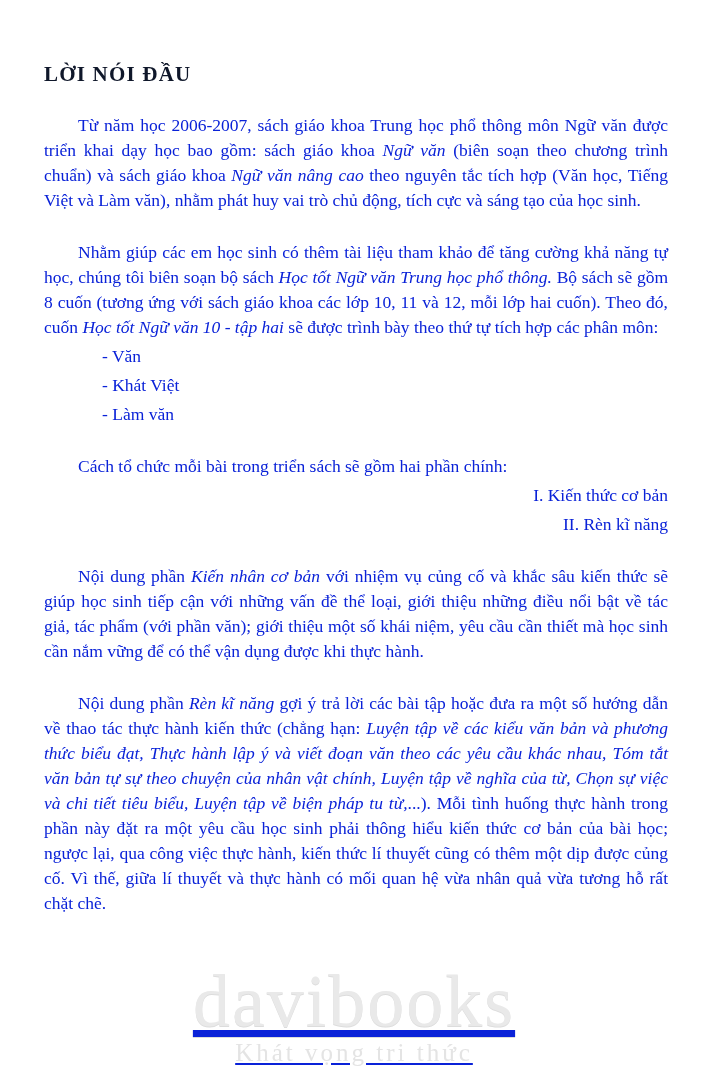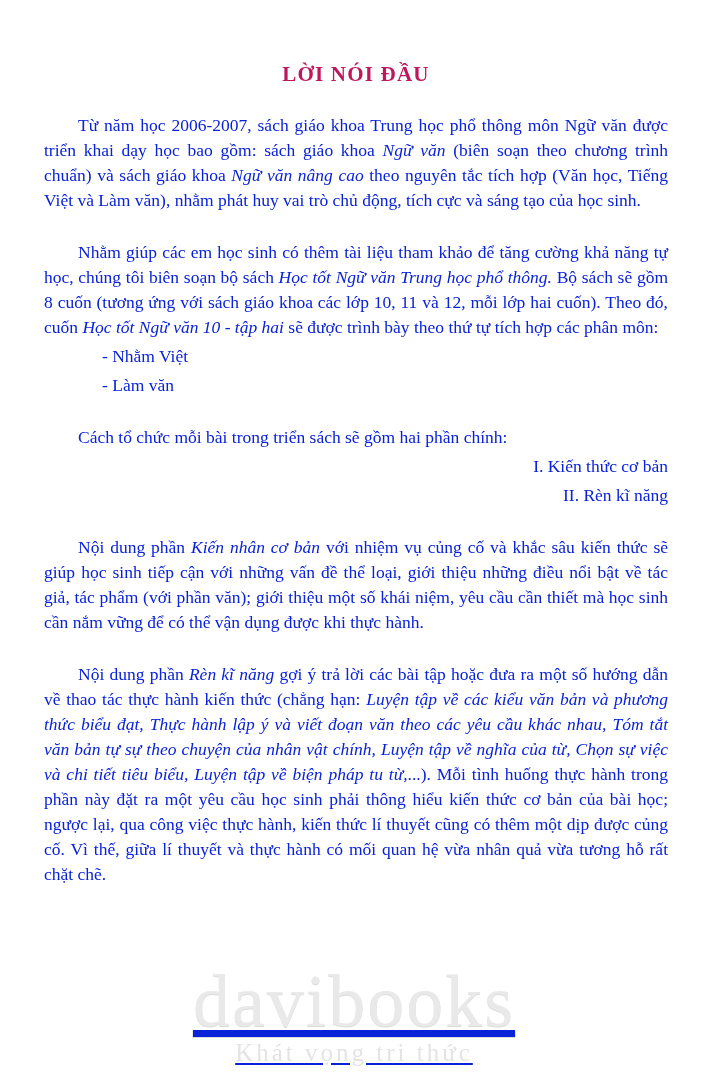--- a/index.html
+++ b/index.html
@@ -15,25 +15,24 @@
     position: relative;
     overflow: hidden;
   }
   .page {
     position: absolute;
     inset: 0;
     padding: 52px 40px 0 44px;
     box-sizing: border-box;
   }
   .title {
-    text-align: center;
     font-size: 21px;
     font-weight: bold;
     letter-spacing: 1.2px;
-    color: #be185d;
+    color: #0f172a;
     margin: 10px 0 26px 0;
   }
   p {
     margin: 0 0 1px 0;
     font-size: 17.5px;
     line-height: 25px;
     text-align: justify;
     text-justify: inter-word;
     color: #0a22d8;
   }
@@ -82,21 +81,22 @@
   }
 </style>
 </head>
 <body>
 
 <div class="page">
   <div class="title">LỜI NÓI ĐẦU</div>
   <div id="body-text">
       <p class="indent"><span>Từ năm học 2006-2007, sách giáo khoa Trung học phổ thông môn Ngữ văn được triển khai dạy học bao gồm: sách giáo khoa </span><span class="it">Ngữ văn </span><span>(biên soạn theo chương trình chuẩn) và sách giáo khoa </span><span class="it">Ngữ văn nâng cao </span><span>theo nguyên tắc tích hợp (Văn học, Tiếng Việt và Làm văn), nhằm phát huy vai trò chủ động, tích cực và sáng tạo của học sinh.</span></p>
       <p class="indent spaced"><span>Nhằm giúp các em học sinh có thêm tài liệu tham khảo để tăng cường khả năng tự học, chúng tôi biên soạn bộ sách </span><span class="it">Học tốt Ngữ văn Trung học phổ thông. </span><span>Bộ sách sẽ gồm 8 cuốn (tương ứng với sách giáo khoa các lớp 10, 11 và 12, mỗi lớp hai cuốn). Theo đó, cuốn </span><span class="it">Học tốt Ngữ văn 10 - tập hai </span><span>sẽ được trình bày theo thứ tự tích hợp các phân môn:</span></p>
-      <p class="bullet gap-small"><span>- Nhằm Việt</span></p>
+      <p class="bullet gap-small"><span>- Văn</span></p>
+      <p class="bullet gap-small"><span>- Khát Việt</span></p>
       <p class="bullet gap-small"><span>- Làm văn</span></p>
       <p class="indent spaced"><span>Cách tổ chức mỗi bài trong triển sách sẽ gồm hai phần chính:</span></p>
       <p class="roman gap-small"><span>I. Kiến thức cơ bản</span></p>
       <p class="roman gap-small"><span>II. Rèn kĩ năng</span></p>
       <p class="indent spaced"><span>Nội dung phần </span><span class="it">Kiến nhân cơ bản </span><span>với nhiệm vụ củng cố và khắc sâu kiến thức sẽ giúp học sinh tiếp cận với những vấn đề thể loại, giới thiệu những điều nổi bật về tác giả, tác phẩm (với phần văn); giới thiệu một số khái niệm, yêu cầu cần thiết mà học sinh cần nắm vững để có thể vận dụng được khi thực hành.</span></p>
       <p class="indent spaced"><span>Nội dung phần </span><span class="it">Rèn kĩ năng </span><span>gợi ý trả lời các bài tập hoặc đưa ra một số hướng dẫn về thao tác thực hành kiến thức (chẳng hạn: </span><span class="it">Luyện tập về các kiểu văn bản và phương thức biểu đạt, Thực hành lập ý và viết đoạn văn theo các yêu cầu khác nhau, Tóm tắt văn bản tự sự theo chuyện của nhân vật chính, Luyện tập về nghĩa của từ, Chọn sự việc và chi tiết tiêu biểu, Luyện tập về biện pháp tu từ,</span><span>...). Mỗi tình huống thực hành trong phần này đặt ra một yêu cầu học sinh phải thông hiểu kiến thức cơ bản của bài học; ngược lại, qua công việc thực hành, kiến thức lí thuyết cũng có thêm một dịp được củng cố. Vì thế, giữa lí thuyết và thực hành có mối quan hệ vừa nhân quả vừa tương hỗ rất chặt chẽ.</span></p>
     </div>
 </div>
 
 <div class="watermark">

